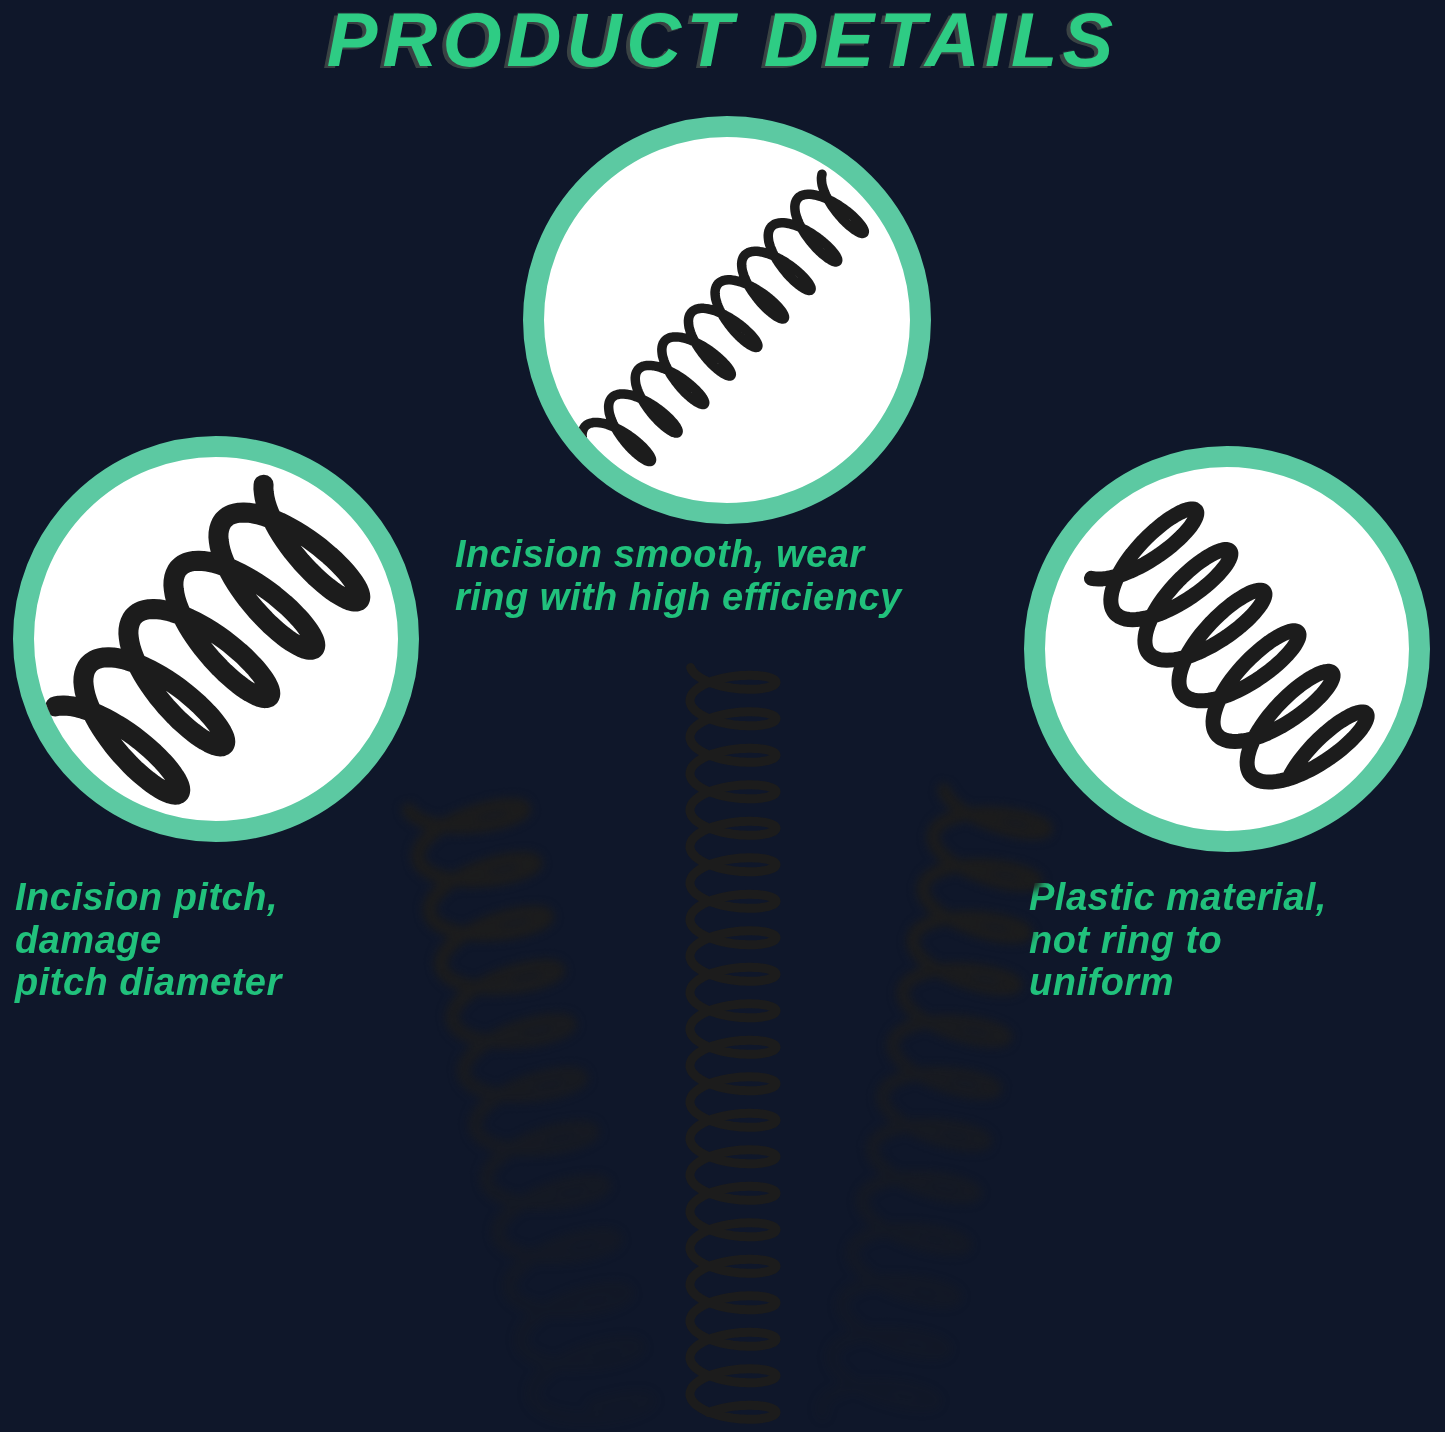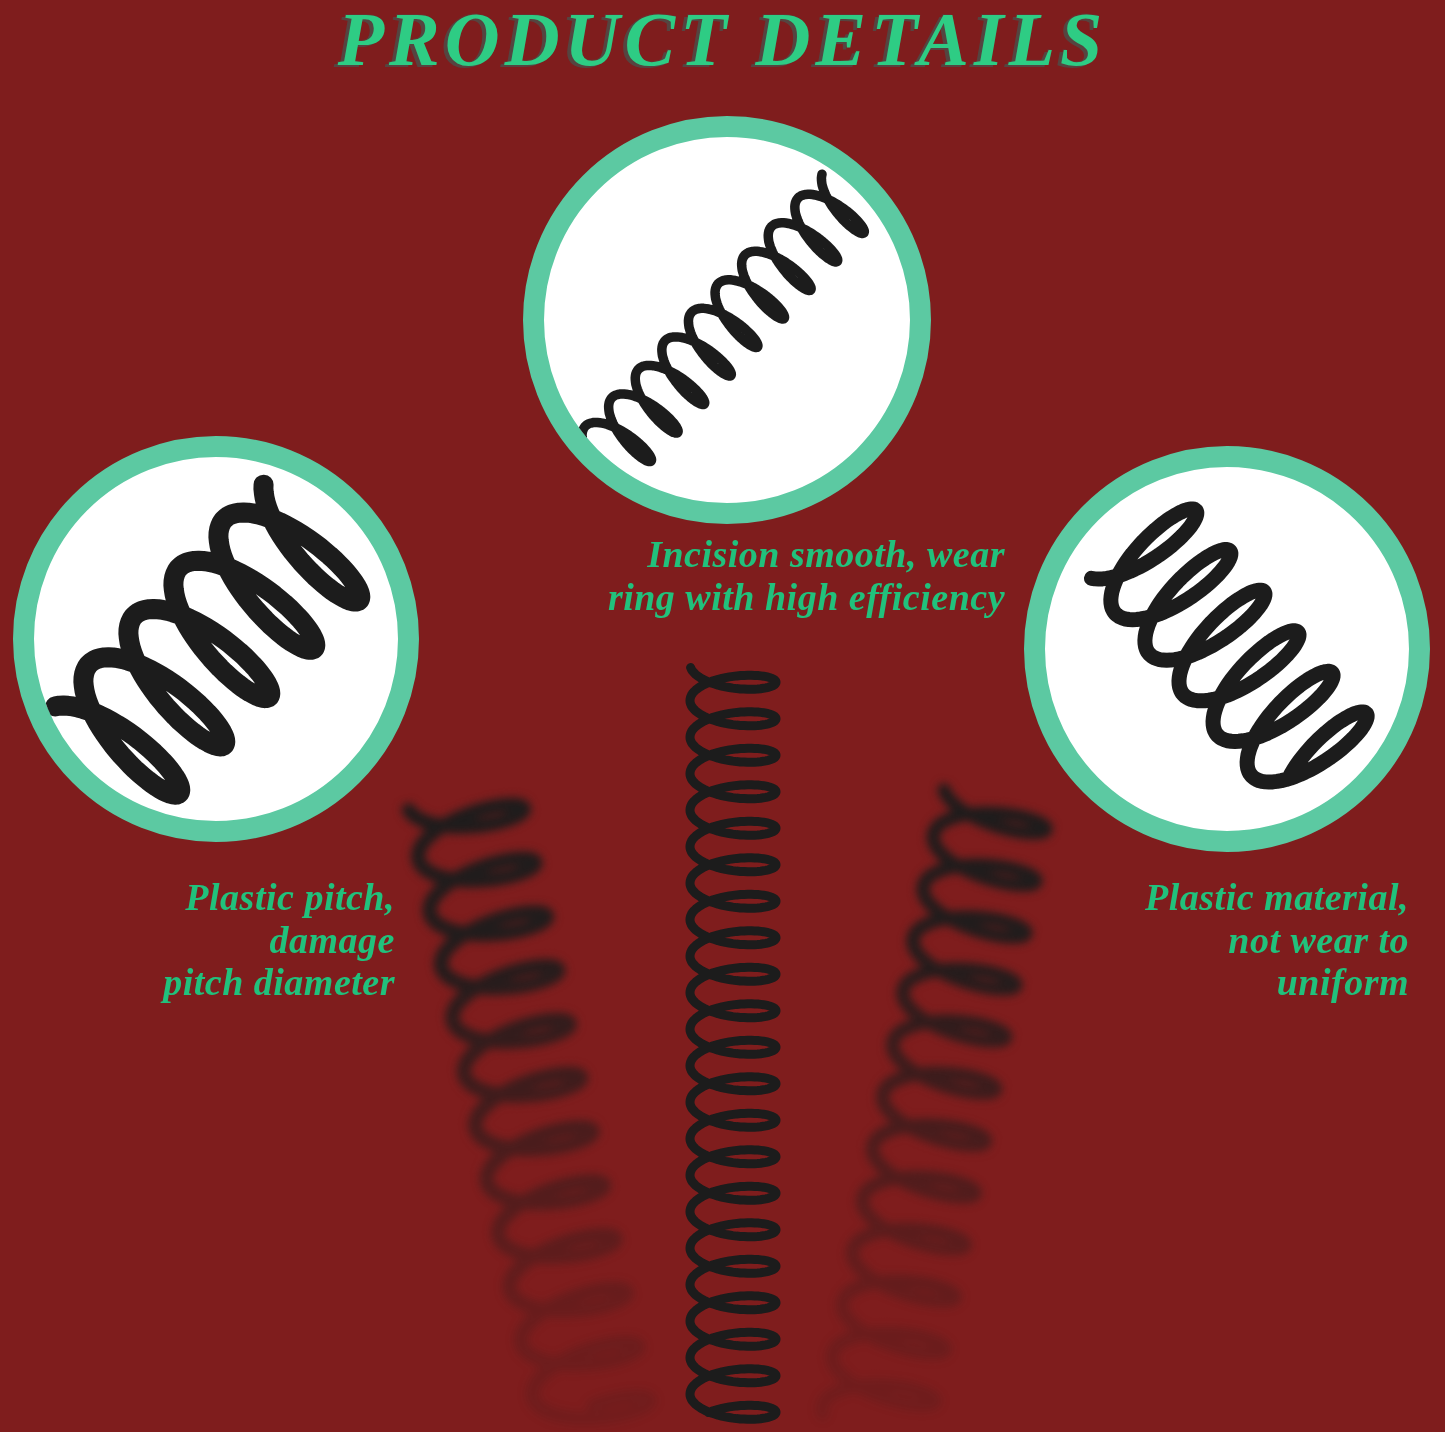--- a/index.html
+++ b/index.html
@@ -1,21 +1,21 @@
 <!DOCTYPE html>
 <html style="--title-green: #2ecc84; --label-green: #21c17c; --ring-green: #5cc9a2;"><head>
 <meta charset="utf-8">
 <style>
   html,body{margin:0;padding:0;background:#ffffff;}
   .page{
     position:relative;
     width:1445px;height:1432px;
     overflow:hidden;
-    background:#7f1d1d;
-    font-family:Liberation Serif, serif;
+    background:#0f172a;
+    font-family:Liberation Sans, sans-serif;
   }
 
   
   .title{
     position:absolute;
     top:-4px;left:0;right:0;
     margin:0;
     text-align:center;
     font-size:76px;
     font-weight:bold;
@@ -35,21 +35,21 @@
     overflow:hidden;
   }
   .circle svg{position:absolute;left:0;top:0;}
   .circle-top  {left:523px;  top:116px; width:366px; height:366px;}
   .circle-left {left:13px;   top:436px; width:364px; height:364px;}
   .circle-right{left:1024px; top:446px; width:364px; height:364px;}
 
   
   .caption{
     position:absolute;
-    text-align:right;
+    text-align:left;
     font-size:38px;
     font-weight:bold;
     font-style:italic;
     line-height:1.12;
     letter-spacing:0.5px;
     color:var(--label-green,#21c17c);
   }
   .caption-top  {left:455px;  top:533px; width:550px;}
   .caption-left {left:15px;   top:876px; width:380px;}
   .caption-right{left:1029px; top:876px; width:380px;}
@@ -115,28 +115,28 @@
       </g>
     </svg>
   </div>
 
   <div class="caption caption-top">
     <div class="cap-line" data-text="Incision smooth, wear">Incision smooth, wear</div>
     <div class="cap-line" data-text="ring with high efficiency">ring with high efficiency</div>
   </div>
 
   <div class="caption caption-left">
-    <div class="cap-line" data-text="Standard pitch,">Plastic pitch,</div>
+    <div class="cap-line" data-text="Standard pitch,">Incision pitch,</div>
     <div class="cap-line" data-text="uniform">damage</div>
     <div class="cap-line" data-text="wire diameter">pitch diameter</div>
   </div>
 
   <div class="caption caption-right">
     <div class="cap-line" data-text="Plastic material,">Plastic material,</div>
-    <div class="cap-line" data-text="not easy to">not wear to</div>
+    <div class="cap-line" data-text="not easy to">not ring to</div>
     <div class="cap-line" data-text="damage">uniform</div>
   </div>
 
   <svg id="coil-bl" class="bottom-coil coil-bl" width="170" height="700" viewBox="0 0 170 700">
     <g transform="translate(85,35)">
       <path class="coil-path" fill="none" stroke-linecap="round" stroke-linejoin="round" d="M-56.2 3.4 L-55.1 5.9 L-53.6 8.3 L-51.7 10.7 L-49.5 13.0 L-46.8 15.2 L-43.8 17.4 L-40.5 19.4 L-36.8 21.4 L-32.9 23.2 L-28.7 24.9 L-24.3 26.5 L-19.7 27.9 L-15.0 29.2 L-10.1 30.4 L-5.2 31.4 L-0.2 32.2 L4.8 32.9 L9.7 33.5 L14.5 33.9 L19.3 34.1 L23.9 34.2 L28.3 34.2 L32.5 34.0 L36.5 33.7 L40.2 33.3 L43.5 32.8 L46.6 32.2 L49.3 31.5 L51.6 30.7 L53.5 29.8 L55.0 28.9 L56.1 28.0 L56.8 27.0 L57.0 26.0 L56.8 25.1 L56.2 24.1 L55.1 23.2 L53.6 22.3 L51.7 21.4 L49.5 20.6 L46.8 19.9 L43.8 19.3 L40.5 18.8 L36.8 18.3 L32.9 18.0 L28.7 17.9 L24.3 17.8 L19.7 17.9 L15.0 18.1 L10.1 18.5 L5.2 19.0 L0.2 19.7 L-4.8 20.6 L-9.7 21.5 L-14.5 22.7 L-19.3 24.0 L-23.9 25.4 L-28.3 26.9 L-32.5 28.6 L-36.5 30.5 L-40.2 32.4 L-43.5 34.4 L-46.6 36.6 L-49.3 38.8 L-51.6 41.1 L-53.5 43.5 L-55.0 45.9 L-56.1 48.4 L-56.8 50.9 L-57.0 53.4 L-56.8 55.9 L-56.2 58.4 L-55.1 60.9 L-53.6 63.3 L-51.7 65.7 L-49.5 68.0 L-46.8 70.2 L-43.8 72.4 L-40.5 74.4 L-36.8 76.4 L-32.9 78.2 L-28.7 79.9 L-24.3 81.5 L-19.7 82.9 L-15.0 84.2 L-10.1 85.4 L-5.2 86.4 L-0.2 87.2 L4.8 87.9 L9.7 88.5 L14.5 88.9 L19.3 89.1 L23.9 89.2 L28.3 89.2 L32.5 89.0 L36.5 88.7 L40.2 88.3 L43.5 87.8 L46.6 87.2 L49.3 86.5 L51.6 85.7 L53.5 84.8 L55.0 83.9 L56.1 83.0 L56.8 82.0 L57.0 81.0 L56.8 80.1 L56.2 79.1 L55.1 78.2 L53.6 77.3 L51.7 76.4 L49.5 75.6 L46.8 74.9 L43.8 74.3 L40.5 73.8 L36.8 73.3 L32.9 73.0 L28.7 72.9 L24.3 72.8 L19.7 72.9 L15.0 73.1 L10.1 73.5 L5.2 74.0 L0.2 74.7 L-4.8 75.6 L-9.7 76.5 L-14.5 77.7 L-19.3 79.0 L-23.9 80.4 L-28.3 81.9 L-32.5 83.6 L-36.5 85.5 L-40.2 87.4 L-43.5 89.4 L-46.6 91.6 L-49.3 93.8 L-51.6 96.1 L-53.5 98.5 L-55.0 100.9 L-56.1 103.4 L-56.8 105.9 L-57.0 108.4 L-56.8 110.9 L-56.2 113.4 L-55.1 115.9 L-53.6 118.3 L-51.7 120.7 L-49.5 123.0 L-46.8 125.2 L-43.8 127.4 L-40.5 129.4 L-36.8 131.4 L-32.9 133.2 L-28.7 134.9 L-24.3 136.5 L-19.7 137.9 L-15.0 139.2 L-10.1 140.4 L-5.2 141.4 L-0.2 142.2 L4.8 142.9 L9.7 143.5 L14.5 143.9 L19.3 144.1 L23.9 144.2 L28.3 144.2 L32.5 144.0 L36.5 143.7 L40.2 143.3 L43.5 142.8 L46.6 142.2 L49.3 141.5 L51.6 140.7 L53.5 139.8 L55.0 138.9 L56.1 138.0 L56.8 137.0 L57.0 136.0 L56.8 135.1 L56.2 134.1 L55.1 133.2 L53.6 132.3 L51.7 131.4 L49.5 130.6 L46.8 129.9 L43.8 129.3 L40.5 128.8 L36.8 128.3 L32.9 128.0 L28.7 127.9 L24.3 127.8 L19.7 127.9 L15.0 128.1 L10.1 128.5 L5.2 129.0 L0.2 129.7 L-4.8 130.6 L-9.7 131.5 L-14.5 132.7 L-19.3 134.0 L-23.9 135.4 L-28.3 136.9 L-32.5 138.6 L-36.5 140.5 L-40.2 142.4 L-43.5 144.4 L-46.6 146.6 L-49.3 148.8 L-51.6 151.1 L-53.5 153.5 L-55.0 155.9 L-56.1 158.4 L-56.8 160.9 L-57.0 163.4 L-56.8 165.9 L-56.2 168.4 L-55.1 170.9 L-53.6 173.3 L-51.7 175.7 L-49.5 178.0 L-46.8 180.2 L-43.8 182.4 L-40.5 184.4 L-36.8 186.4 L-32.9 188.2 L-28.7 189.9 L-24.3 191.5 L-19.7 192.9 L-15.0 194.2 L-10.1 195.4 L-5.2 196.4 L-0.2 197.2 L4.8 197.9 L9.7 198.5 L14.5 198.9 L19.3 199.1 L23.9 199.2 L28.3 199.2 L32.5 199.0 L36.5 198.7 L40.2 198.3 L43.5 197.8 L46.6 197.2 L49.3 196.5 L51.6 195.7 L53.5 194.8 L55.0 193.9 L56.1 193.0 L56.8 192.0 L57.0 191.0 L56.8 190.1 L56.2 189.1 L55.1 188.2 L53.6 187.3 L51.7 186.4 L49.5 185.6 L46.8 184.9 L43.8 184.3 L40.5 183.8 L36.8 183.3 L32.9 183.0 L28.7 182.9 L24.3 182.8 L19.7 182.9 L15.0 183.1 L10.1 183.5 L5.2 184.0 L0.2 184.7 L-4.8 185.6 L-9.7 186.5 L-14.5 187.7 L-19.3 189.0 L-23.9 190.4 L-28.3 191.9 L-32.5 193.6 L-36.5 195.5 L-40.2 197.4 L-43.5 199.4 L-46.6 201.6 L-49.3 203.8 L-51.6 206.1 L-53.5 208.5 L-55.0 210.9 L-56.1 213.4 L-56.8 215.9 L-57.0 218.4 L-56.8 220.9 L-56.2 223.4 L-55.1 225.9 L-53.6 228.3 L-51.7 230.7 L-49.5 233.0 L-46.8 235.2 L-43.8 237.4 L-40.5 239.4 L-36.8 241.4 L-32.9 243.2 L-28.7 244.9 L-24.3 246.5 L-19.7 247.9 L-15.0 249.2 L-10.1 250.4 L-5.2 251.4 L-0.2 252.2 L4.8 252.9 L9.7 253.5 L14.5 253.9 L19.3 254.1 L23.9 254.2 L28.3 254.2 L32.5 254.0 L36.5 253.7 L40.2 253.3 L43.5 252.8 L46.6 252.2 L49.3 251.5 L51.6 250.7 L53.5 249.8 L55.0 248.9 L56.1 248.0 L56.8 247.0 L57.0 246.0 L56.8 245.1 L56.2 244.1 L55.1 243.2 L53.6 242.3 L51.7 241.4 L49.5 240.6 L46.8 239.9 L43.8 239.3 L40.5 238.8 L36.8 238.3 L32.9 238.0 L28.7 237.9 L24.3 237.8 L19.7 237.9 L15.0 238.1 L10.1 238.5 L5.2 239.0 L0.2 239.7 L-4.8 240.6 L-9.7 241.5 L-14.5 242.7 L-19.3 244.0 L-23.9 245.4 L-28.3 246.9 L-32.5 248.6 L-36.5 250.5 L-40.2 252.4 L-43.5 254.4 L-46.6 256.6 L-49.3 258.8 L-51.6 261.1 L-53.5 263.5 L-55.0 265.9 L-56.1 268.4 L-56.8 270.9 L-57.0 273.4 L-56.8 275.9 L-56.2 278.4 L-55.1 280.9 L-53.6 283.3 L-51.7 285.7 L-49.5 288.0 L-46.8 290.2 L-43.8 292.4 L-40.5 294.4 L-36.8 296.4 L-32.9 298.2 L-28.7 299.9 L-24.3 301.5 L-19.7 302.9 L-15.0 304.2 L-10.1 305.4 L-5.2 306.4 L-0.2 307.2 L4.8 307.9 L9.7 308.5 L14.5 308.9 L19.3 309.1 L23.9 309.2 L28.3 309.2 L32.5 309.0 L36.5 308.7 L40.2 308.3 L43.5 307.8 L46.6 307.2 L49.3 306.5 L51.6 305.7 L53.5 304.8 L55.0 303.9 L56.1 303.0 L56.8 302.0 L57.0 301.0 L56.8 300.1 L56.2 299.1 L55.1 298.2 L53.6 297.3 L51.7 296.4 L49.5 295.6 L46.8 294.9 L43.8 294.3 L40.5 293.8 L36.8 293.3 L32.9 293.0 L28.7 292.9 L24.3 292.8 L19.7 292.9 L15.0 293.1 L10.1 293.5 L5.2 294.0 L0.2 294.7 L-4.8 295.6 L-9.7 296.5 L-14.5 297.7 L-19.3 299.0 L-23.9 300.4 L-28.3 301.9 L-32.5 303.6 L-36.5 305.5 L-40.2 307.4 L-43.5 309.4 L-46.6 311.6 L-49.3 313.8 L-51.6 316.1 L-53.5 318.5 L-55.0 320.9 L-56.1 323.4 L-56.8 325.9 L-57.0 328.4 L-56.8 330.9 L-56.2 333.4 L-55.1 335.9 L-53.6 338.3 L-51.7 340.7 L-49.5 343.0 L-46.8 345.2 L-43.8 347.4 L-40.5 349.4 L-36.8 351.4 L-32.9 353.2 L-28.7 354.9 L-24.3 356.5 L-19.7 357.9 L-15.0 359.2 L-10.1 360.4 L-5.2 361.4 L-0.2 362.2 L4.8 362.9 L9.7 363.5 L14.5 363.9 L19.3 364.1 L23.9 364.2 L28.3 364.2 L32.5 364.0 L36.5 363.7 L40.2 363.3 L43.5 362.8 L46.6 362.2 L49.3 361.5 L51.6 360.7 L53.5 359.8 L55.0 358.9 L56.1 358.0 L56.8 357.0 L57.0 356.0 L56.8 355.1 L56.2 354.1 L55.1 353.2 L53.6 352.3 L51.7 351.4 L49.5 350.6 L46.8 349.9 L43.8 349.3 L40.5 348.8 L36.8 348.3 L32.9 348.0 L28.7 347.9 L24.3 347.8 L19.7 347.9 L15.0 348.1 L10.1 348.5 L5.2 349.0 L0.2 349.7 L-4.8 350.6 L-9.7 351.5 L-14.5 352.7 L-19.3 354.0 L-23.9 355.4 L-28.3 356.9 L-32.5 358.6 L-36.5 360.5 L-40.2 362.4 L-43.5 364.4 L-46.6 366.6 L-49.3 368.8 L-51.6 371.1 L-53.5 373.5 L-55.0 375.9 L-56.1 378.4 L-56.8 380.9 L-57.0 383.4 L-56.8 385.9 L-56.2 388.4 L-55.1 390.9 L-53.6 393.3 L-51.7 395.7 L-49.5 398.0 L-46.8 400.2 L-43.8 402.4 L-40.5 404.4 L-36.8 406.4 L-32.9 408.2 L-28.7 409.9 L-24.3 411.5 L-19.7 412.9 L-15.0 414.2 L-10.1 415.4 L-5.2 416.4 L-0.2 417.2 L4.8 417.9 L9.7 418.5 L14.5 418.9 L19.3 419.1 L23.9 419.2 L28.3 419.2 L32.5 419.0 L36.5 418.7 L40.2 418.3 L43.5 417.8 L46.6 417.2 L49.3 416.5 L51.6 415.7 L53.5 414.8 L55.0 413.9 L56.1 413.0 L56.8 412.0 L57.0 411.0 L56.8 410.1 L56.2 409.1 L55.1 408.2 L53.6 407.3 L51.7 406.4 L49.5 405.6 L46.8 404.9 L43.8 404.3 L40.5 403.8 L36.8 403.3 L32.9 403.0 L28.7 402.9 L24.3 402.8 L19.7 402.9 L15.0 403.1 L10.1 403.5 L5.2 404.0 L0.2 404.7 L-4.8 405.6 L-9.7 406.5 L-14.5 407.7 L-19.3 409.0 L-23.9 410.4 L-28.3 411.9 L-32.5 413.6 L-36.5 415.5 L-40.2 417.4 L-43.5 419.4 L-46.6 421.6 L-49.3 423.8 L-51.6 426.1 L-53.5 428.5 L-55.0 430.9 L-56.1 433.4 L-56.8 435.9 L-57.0 438.4 L-56.8 440.9 L-56.2 443.4 L-55.1 445.9 L-53.6 448.3 L-51.7 450.7 L-49.5 453.0 L-46.8 455.2 L-43.8 457.4 L-40.5 459.4 L-36.8 461.4 L-32.9 463.2 L-28.7 464.9 L-24.3 466.5 L-19.7 467.9 L-15.0 469.2 L-10.1 470.4 L-5.2 471.4 L-0.2 472.2 L4.8 472.9 L9.7 473.5 L14.5 473.9 L19.3 474.1 L23.9 474.2 L28.3 474.2 L32.5 474.0 L36.5 473.7 L40.2 473.3 L43.5 472.8 L46.6 472.2 L49.3 471.5 L51.6 470.7 L53.5 469.8 L55.0 468.9 L56.1 468.0 L56.8 467.0 L57.0 466.0 L56.8 465.1 L56.2 464.1 L55.1 463.2 L53.6 462.3 L51.7 461.4 L49.5 460.6 L46.8 459.9 L43.8 459.3 L40.5 458.8 L36.8 458.3 L32.9 458.0 L28.7 457.9 L24.3 457.8 L19.7 457.9 L15.0 458.1 L10.1 458.5 L5.2 459.0 L0.2 459.7 L-4.8 460.6 L-9.7 461.5 L-14.5 462.7 L-19.3 464.0 L-23.9 465.4 L-28.3 466.9 L-32.5 468.6 L-36.5 470.5 L-40.2 472.4 L-43.5 474.4 L-46.6 476.6 L-49.3 478.8 L-51.6 481.1 L-53.5 483.5 L-55.0 485.9 L-56.1 488.4 L-56.8 490.9 L-57.0 493.4 L-56.8 495.9 L-56.2 498.4 L-55.1 500.9 L-53.6 503.3 L-51.7 505.7 L-49.5 508.0 L-46.8 510.2 L-43.8 512.4 L-40.5 514.4 L-36.8 516.4 L-32.9 518.2 L-28.7 519.9 L-24.3 521.5 L-19.7 522.9 L-15.0 524.2 L-10.1 525.4 L-5.2 526.4 L-0.2 527.2 L4.8 527.9 L9.7 528.5 L14.5 528.9 L19.3 529.1 L23.9 529.2 L28.3 529.2 L32.5 529.0 L36.5 528.7 L40.2 528.3 L43.5 527.8 L46.6 527.2 L49.3 526.5 L51.6 525.7 L53.5 524.8 L55.0 523.9 L56.1 523.0 L56.8 522.0 L57.0 521.0 L56.8 520.1 L56.2 519.1 L55.1 518.2 L53.6 517.3 L51.7 516.4 L49.5 515.6 L46.8 514.9 L43.8 514.3 L40.5 513.8 L36.8 513.3 L32.9 513.0 L28.7 512.9 L24.3 512.8 L19.7 512.9 L15.0 513.1 L10.1 513.5 L5.2 514.0 L0.2 514.7 L-4.8 515.6 L-9.7 516.5 L-14.5 517.7 L-19.3 519.0 L-23.9 520.4 L-28.3 521.9 L-32.5 523.6 L-36.5 525.5 L-40.2 527.4 L-43.5 529.4 L-46.6 531.6 L-49.3 533.8 L-51.6 536.1 L-53.5 538.5 L-55.0 540.9 L-56.1 543.4 L-56.8 545.9 L-57.0 548.4 L-56.8 550.9 L-56.2 553.4 L-55.1 555.9 L-53.6 558.3 L-51.7 560.7 L-49.5 563.0 L-46.8 565.2 L-43.8 567.4 L-40.5 569.4 L-36.8 571.4 L-32.9 573.2 L-28.7 574.9 L-24.3 576.5 L-19.7 577.9 L-15.0 579.2 L-10.1 580.4 L-5.2 581.4 L-0.2 582.2 L4.8 582.9 L9.7 583.5 L14.5 583.9 L19.3 584.1 L23.9 584.2 L28.3 584.2 L32.5 584.0 L36.5 583.7 L40.2 583.3 L43.5 582.8 L46.6 582.2 L49.3 581.5 L51.6 580.7 L53.5 579.8 L55.0 578.9 L56.1 578.0 L56.8 577.0 L57.0 576.0 L56.8 575.1 L56.2 574.1 L55.1 573.2 L53.6 572.3 L51.7 571.4 L49.5 570.6 L46.8 569.9 L43.8 569.3 L40.5 568.8 L36.8 568.3 L32.9 568.0 L28.7 567.9 L24.3 567.8 L19.7 567.9 L15.0 568.1 L10.1 568.5 L5.2 569.0 L0.2 569.7 L-4.8 570.6 L-9.7 571.5 L-14.5 572.7 L-19.3 574.0 L-23.9 575.4 L-28.3 576.9 L-32.5 578.6 L-36.5 580.5 L-40.2 582.4 L-43.5 584.4 L-46.6 586.6 L-49.3 588.8 L-51.6 591.1 L-53.5 593.5 L-55.0 595.9 L-56.1 598.4 L-56.8 600.9 L-57.0 603.4 L-56.8 605.9 L-56.2 608.4 L-55.1 610.9 L-53.6 613.3 L-51.7 615.7 L-49.5 618.0 L-46.8 620.2 L-43.8 622.4 L-40.5 624.4 L-36.8 626.4 L-32.9 628.2 L-28.7 629.9 L-24.3 631.5 L-19.7 632.9 L-15.0 634.2 L-10.1 635.4 L-5.2 636.4 L-0.2 637.2 L4.8 637.9 L9.7 638.5 L14.5 638.9 L19.3 639.1 L23.9 639.2 L28.3 639.2 L32.5 639.0 L36.5 638.7 L40.2 638.3 L43.5 637.8 L46.6 637.2 L49.3 636.5 L51.6 635.7 L53.5 634.8 L55.0 633.9 L56.1 633.0 L56.8 632.0 L57.0 631.0 L56.8 630.1 L56.2 629.1 L55.1 628.2 L53.6 627.3 L51.7 626.4 L49.5 625.6 L46.8 624.9 L43.8 624.3 L40.5 623.8 L36.8 623.3 L32.9 623.0 L28.7 622.9 L24.3 622.8 L19.7 622.9 L15.0 623.1 L10.1 623.5 L5.2 624.0 L0.2 624.7 " stroke="#1c1c1c" stroke-width="14"></path>
     </g>
   </svg>
 
   <svg id="coil-center" class="bottom-coil coil-center" width="130" height="800" viewBox="0 0 130 800">

